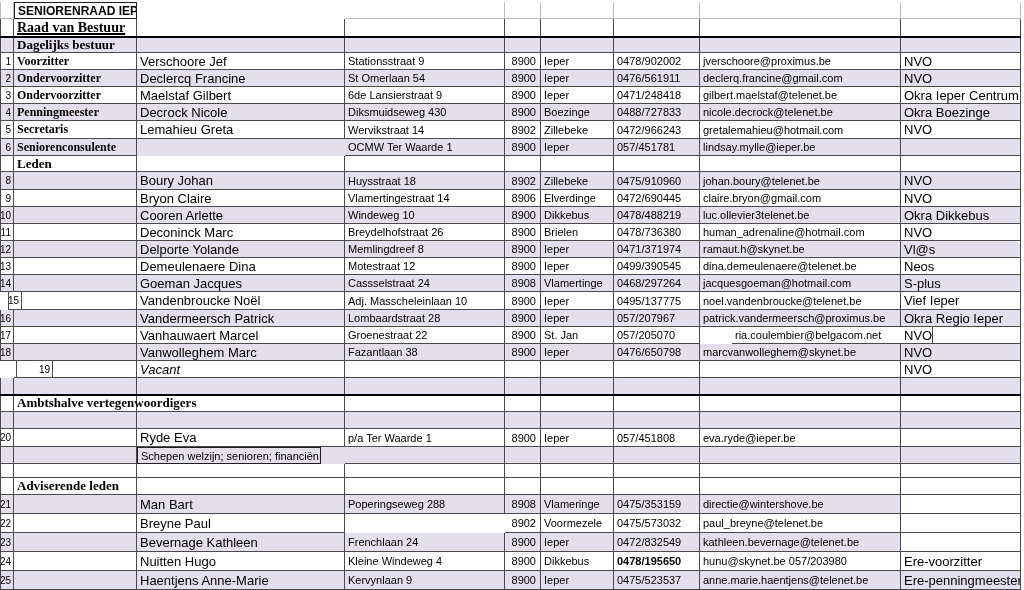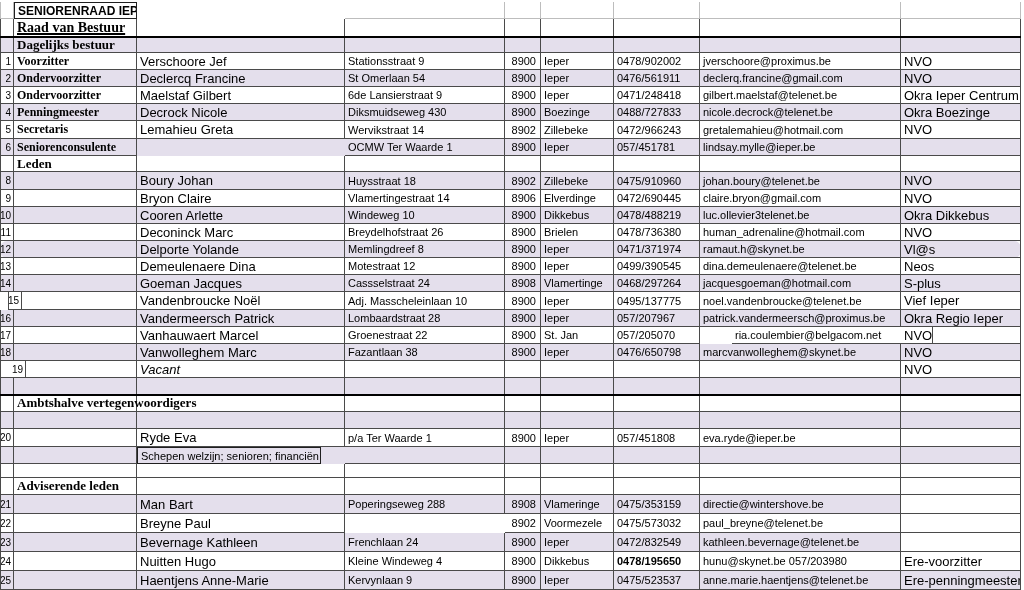--- a/index.html
+++ b/index.html
@@ -269,21 +269,21 @@
       <div class="c c-role" style="left: 14px; width: 123px;"></div>
       <div class="c c-name" style="left: 137px; width: 208px;">Vanwolleghem Marc</div>
       <div class="c c-address" style="left: 345px; width: 160px;">Fazantlaan 38</div>
       <div class="c c-postal" style="left: 505px; width: 36px;">8900</div>
       <div class="c c-city" style="left: 541px; width: 73px;">Ieper</div>
       <div class="c c-phone" style="left: 614px; width: 86px;">0476/650798</div>
       <div class="c c-email" style="left: 700px; width: 201px;">marcvanwolleghem@skynet.be</div>
       <div class="c c-org" style="left: 901px; width: 120px;">NVO</div>
     </div>
     <div class="row" style="top: 361px; height: 17px;">
-      <div class="c c-num first" style="left: 0px; width: 26px; padding-left: 7px;">19</div>
+      <div class="c c-num first" style="left: 16px; width: 37px; padding-left: 7px;">19</div>
       <div class="c c-role" style="left: 14px; width: 123px;"></div>
       <div class="c c-name italic" style="left: 137px; width: 208px;">Vacant</div>
       <div class="c c-address" style="left: 345px; width: 160px;"></div>
       <div class="c c-postal" style="left: 505px; width: 36px;"></div>
       <div class="c c-city" style="left: 541px; width: 73px;"></div>
       <div class="c c-phone" style="left: 614px; width: 86px;"></div>
       <div class="c c-email" style="left: 700px; width: 201px;"></div>
       <div class="c c-org" style="left: 901px; width: 120px;">NVO</div>
     </div>
     <div class="row shaded" style="top: 378px; height: 17px;">

